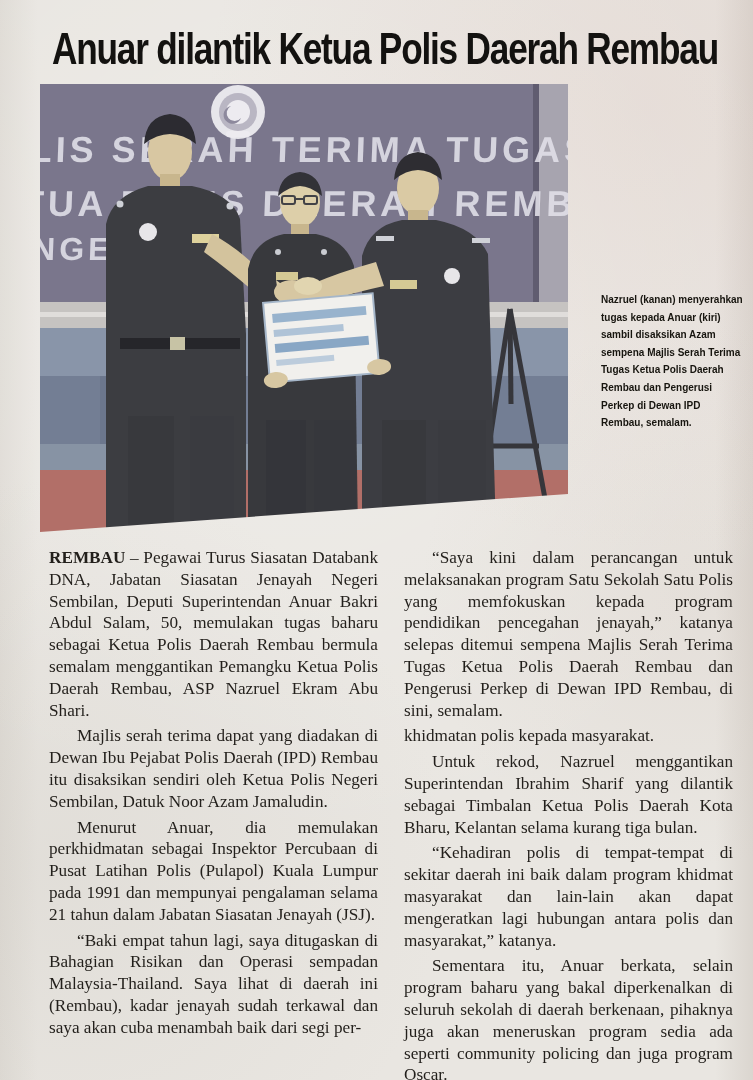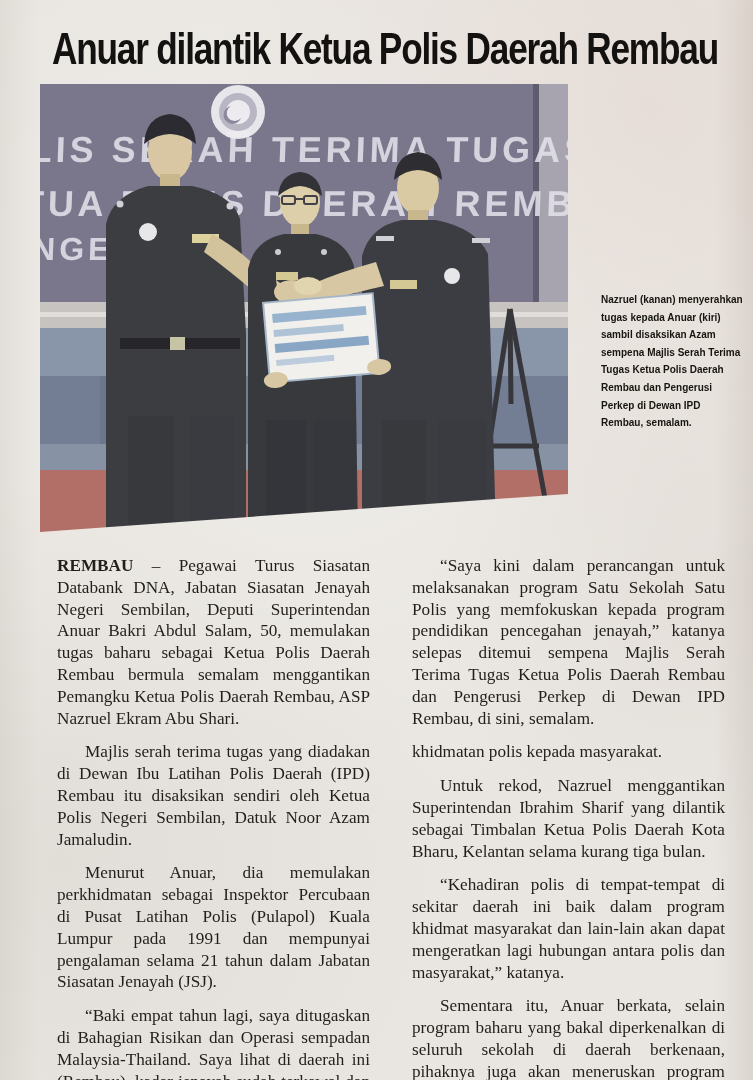--- a/index.html
+++ b/index.html
@@ -32,21 +32,21 @@
     position:absolute;left:601px;top:291px;width:144px;
     font-family:"Liberation Sans", sans-serif;
     font-weight:bold;font-size:10px;line-height:17.6px;color:#17150f;
   }
   .body-cols{
     position:absolute;left:45px;top:543px;width:692px;
     display:flex;gap:18px;
   }
   .col{width:337px;}
   .para{
-    margin:12px;text-align:justify;
+    margin:4px;text-align:justify;
     font-size:17.2px;line-height:21.8px;color:#221f1b;
   }
   .para.indent{text-indent:28px;}
   .dateline{font-weight:bold;}
   .banner-text{
     font-family:"Liberation Sans", sans-serif;font-weight:bold;
     fill:#e4e2ee;opacity:.88;letter-spacing:4px;
   }
 </style>
 </head>
@@ -152,21 +152,21 @@
         <ellipse cx="336" cy="288" rx="12" ry="8" fill="#dcc795"></ellipse>
       </g>
     </svg>
   </div>
 
   <div class="caption">Nazruel (kanan) menyerahkan tugas kepada Anuar (kiri) sambil disaksikan Azam sempena Majlis Serah Terima Tugas Ketua Polis Daerah Rembau dan Pengerusi Perkep di Dewan IPD Rembau, semalam.</div>
 
   <div class="body-cols">
     <div class="col">
       <p class="para"><span class="dateline">REMBAU</span><span> – Pegawai Turus Siasatan Databank DNA, Jabatan Siasatan Jenayah Negeri Sembilan, Deputi Superintendan Anuar Bakri Abdul Salam, 50, memulakan tugas baharu sebagai Ketua Polis Daerah Rembau bermula semalam menggantikan Pemangku Ketua Polis Daerah Rembau, ASP Nazruel Ekram Abu Shari.</span></p>
-      <p class="para indent">Majlis serah terima tugas yang diadakan di Dewan Ibu Latihan Polis Daerah (IPD) Rembau itu disaksikan sendiri oleh Ketua Polis Negeri Sembilan, Datuk Noor Azam Jamaludin.</p>
+      <p class="para indent">Majlis serah terima dapat yang diadakan di Dewan Ibu Pejabat Polis Daerah (IPD) Rembau itu disaksikan sendiri oleh Ketua Polis Negeri Sembilan, Datuk Noor Azam Jamaludin.</p>
       <p class="para indent">Menurut Anuar, dia memulakan perkhidmatan sebagai Inspektor Percubaan di Pusat Latihan Polis (Pulapol) Kuala Lumpur pada 1991 dan mempunyai pengalaman selama 21 tahun dalam Jabatan Siasatan Jenayah (JSJ).</p>
       <p class="para indent">“Baki empat tahun lagi, saya ditugaskan di Bahagian Risikan dan Operasi sempadan Malaysia-Thailand. Saya lihat di daerah ini (Rembau), kadar jenayah sudah terkawal dan saya akan cuba menambah baik dari segi per-</p>
     </div>
     <div class="col">
       <p class="para indent">“Saya kini dalam perancangan untuk melaksanakan program Satu Sekolah Satu Polis yang memfokuskan kepada program pendidikan pencegahan jenayah,” katanya selepas ditemui sempena Majlis Serah Terima Tugas Ketua Polis Daerah Rembau dan Pengerusi Perkep di Dewan IPD Rembau, di sini, semalam.</p>
       <p class="para">khidmatan polis kepada masyarakat.</p>
       <p class="para indent">Untuk rekod, Nazruel menggantikan Superintendan Ibrahim Sharif yang dilantik sebagai Timbalan Ketua Polis Daerah Kota Bharu, Kelantan selama kurang tiga bulan.</p>
       <p class="para indent">“Kehadiran polis di tempat-tempat di sekitar daerah ini baik dalam program khidmat masyarakat dan lain-lain akan dapat mengeratkan lagi hubungan antara polis dan masyarakat,” katanya.</p>
       <p class="para indent">Sementara itu, Anuar berkata, selain program baharu yang bakal diperkenalkan di seluruh sekolah di daerah berkenaan, pihaknya juga akan meneruskan program sedia ada seperti community policing dan juga program Oscar.</p>
     </div>

